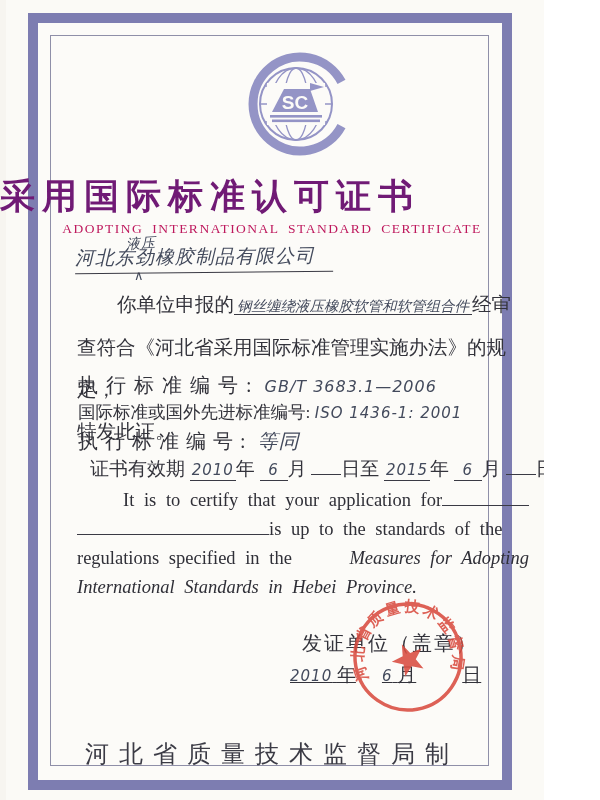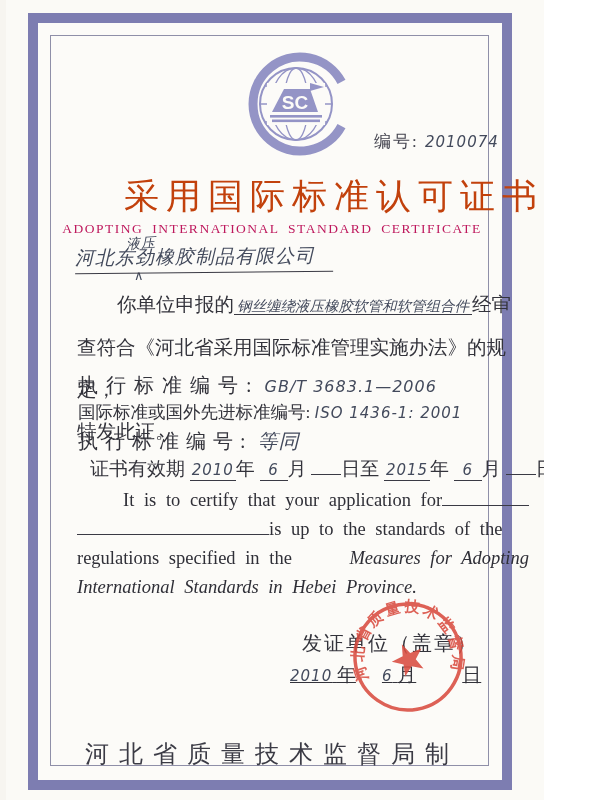--- a/index.html
+++ b/index.html
@@ -22,22 +22,22 @@
   
   .logo { left:233px; top:50px; width:134px; height:112px; }
   
   .serial { left:374px; top:130px; font-size:17px; letter-spacing:2px; color:#43434e; white-space:nowrap; }
   
   .hw {
     font-family:"DejaVu Sans",sans-serif; font-style:italic;
     color:#434a5c; letter-spacing:1px;
   }
   .title {
-    left:0; right:0; top:173px; text-align:right;
-    font-size:35px; font-weight:normal; letter-spacing:7px; color:#c2410c;
+    left:0; right:0; top:173px; text-align:left;
+    font-size:35px; font-weight:bold; letter-spacing:7px; color:#701a75;
     white-space:nowrap;
   }
   .subtitle {
     left:0; right:0; top:221px; text-align:center;
     font-size:13.5px; letter-spacing:1.5px; color:#be185d; word-spacing:4px;
   }
   .insert-note { left:126px; top:235px; font-size:14px; transform:rotate(-4deg); }
   .caret { left:134px; top:268px; font-size:13px; color:#434a5c; font-family:"DejaVu Sans",sans-serif; }
   .company-line {
     left:75px; top:244px; width:258px; height:28px;
@@ -93,24 +93,20 @@
       <line x1="30.8" y1="72" x2="93.2" y2="72" stroke-width="1.3"></line>
     </g>
     <rect x="33" y="33" width="58" height="42" fill="#fcfbf8" stroke="none"></rect>
     <path d="M 38 62 L 50 39 L 76 39 L 84 62 Z" fill="#9494c6"></path>
     <path d="M 76 33 L 90 37 L 76 41 Z" fill="#9494c6"></path>
     <text x="61" y="59" text-anchor="middle" font-size="19" font-weight="bold" font-family="Liberation Sans, sans-serif" fill="#fcfbf8">SC</text>
     <rect x="36" y="65" width="52" height="2.6" fill="#9494c6"></rect>
     <rect x="38" y="69.5" width="48" height="2.6" fill="#9494c6"></rect>
   </svg>
 
-  <div class="abs serial">
-    <span>编号:</span>
-    <span class="hw" style="font-size:15px">2010074</span>
-  </div>
 
   <div class="abs title">采用国际标准认可证书</div>
   <div class="abs subtitle">ADOPTING INTERNATIONAL STANDARD CERTIFICATE</div>
 
   <div class="abs insert-note hw">液压</div>
   <div class="abs caret">∧</div>
 
   <div class="abs company-line">
     <span class="hw">河北东劲橡胶制品有限公司</span>
   </div>

